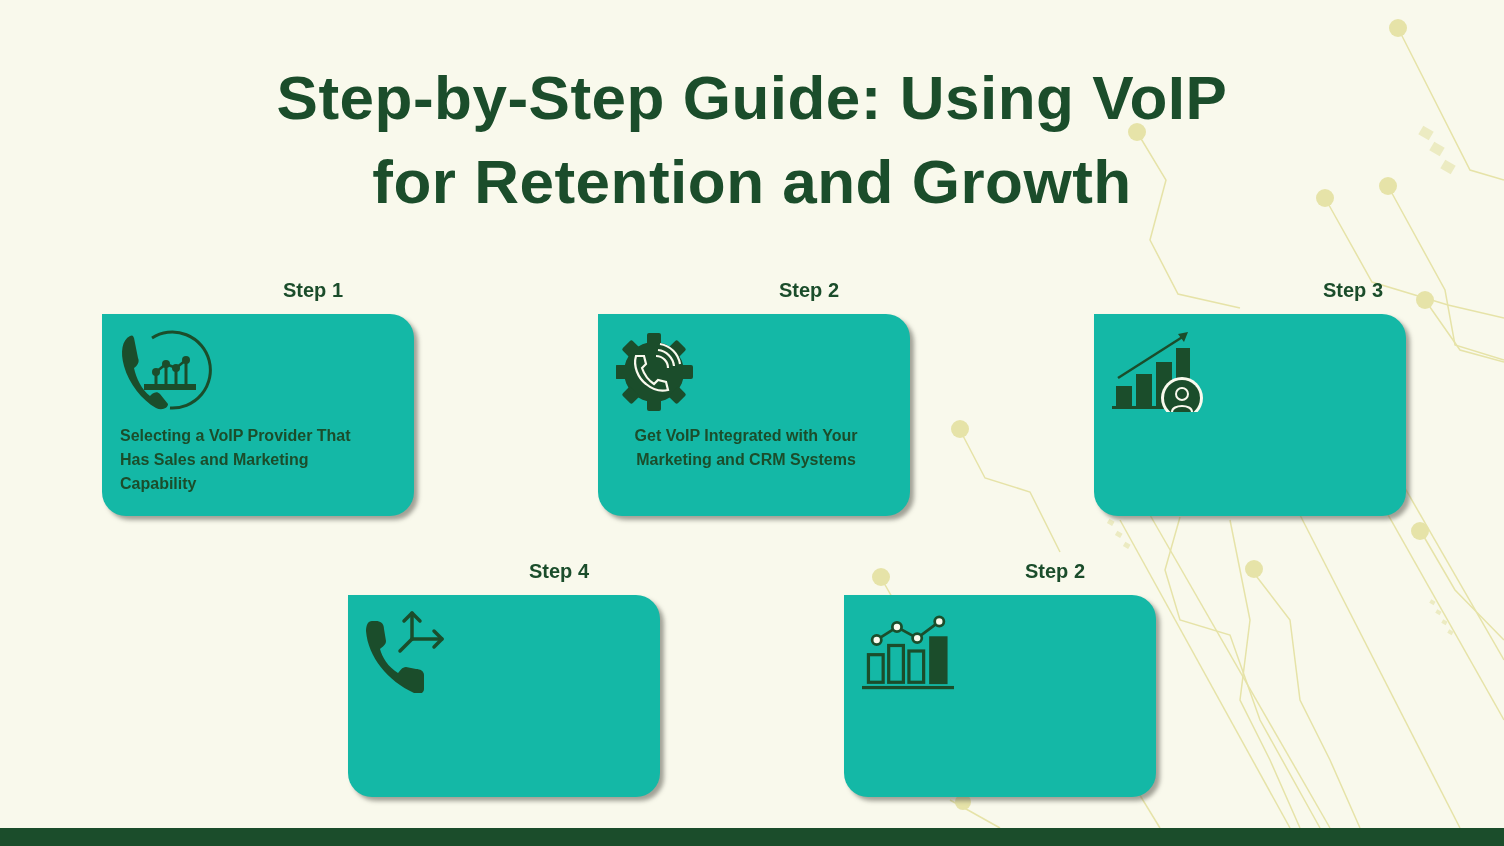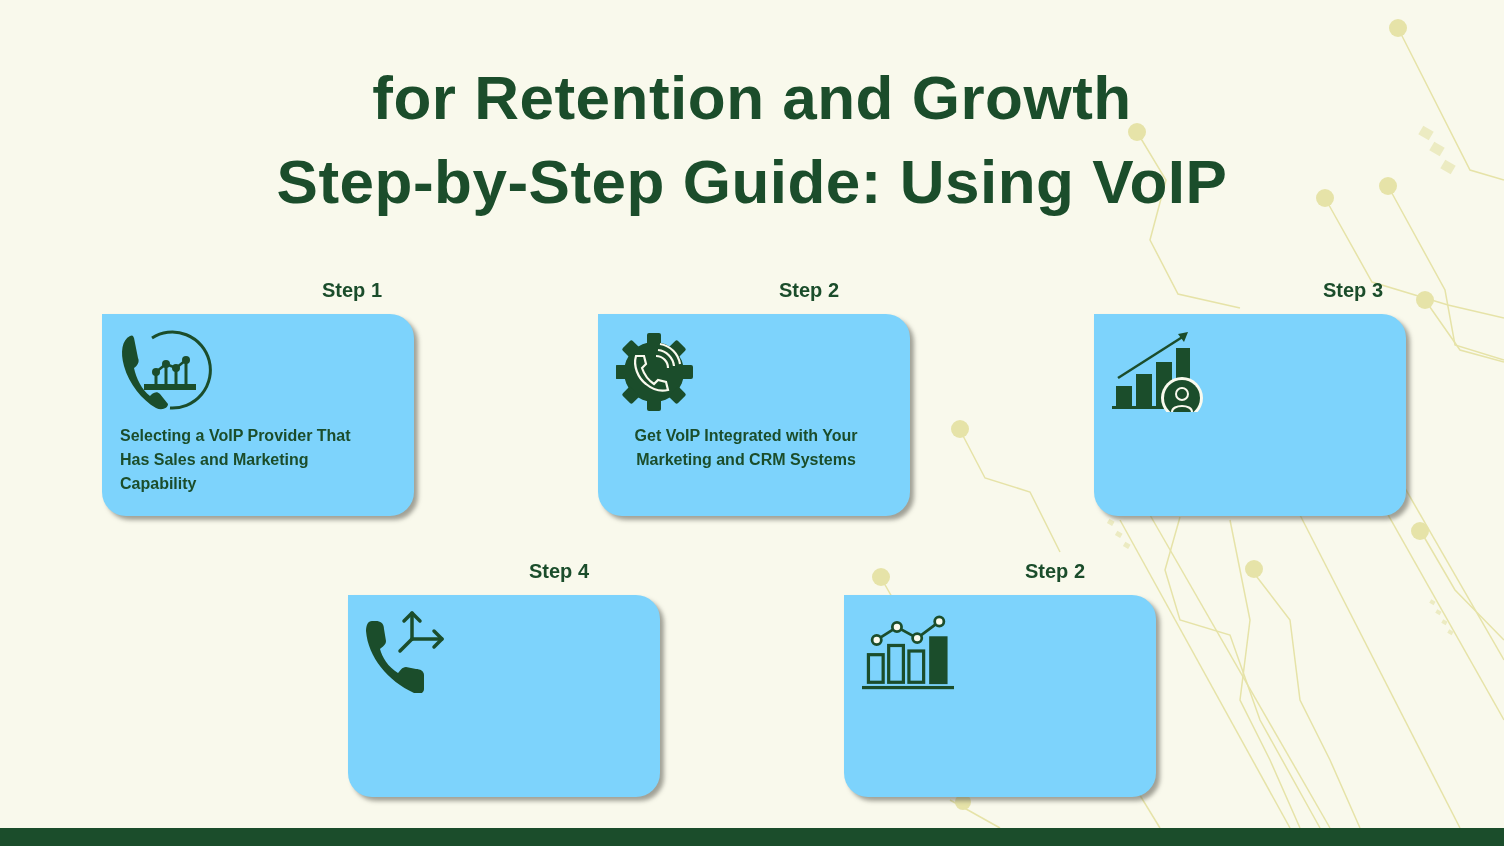--- a/index.html
+++ b/index.html
@@ -15,21 +15,21 @@
       position: absolute; left: 0; top: 56px; width: 1504px;
       text-align: center; font-weight: bold; font-size: 62px; line-height: 84px;
       color: #1b4d2b; letter-spacing: 0.5px;
     }
     .title span { display: block; }
     .step-label {
       position: absolute; font-weight: bold; font-size: 20px; color: #1b4d2b;
     }
     .card {
       position: absolute; width: 312px; height: 202px;
-      background: #7dd3fc;
+      background: #14b8a6;
       border-radius: 0 24px 24px 24px;
       box-shadow: 4px 4px 4px rgba(90,90,80,0.55);
     }
     .card .icon { position: absolute; left: 18px; top: 14px; width: 92px; height: 84px; }
     .card .desc {
       position: absolute; left: 18px; top: 110px; width: 260px;
       font-weight: bold; font-size: 16px; line-height: 24px; color: #1b4d2b;
     }
     .footer-bar { position: absolute; left: 0; top: 828px; width: 1504px; height: 18px; background: #1b4d2b; }
   </style>
@@ -77,25 +77,25 @@
     <rect x="1116" y="532" width="6" height="5" transform="rotate(30 1119 534)"></rect>
     <rect x="1124" y="543" width="6" height="5" transform="rotate(30 1127 545)"></rect>
     <rect x="1430" y="600" width="5" height="4" transform="rotate(30 1432 602)"></rect>
     <rect x="1436" y="610" width="5" height="4" transform="rotate(30 1438 612)"></rect>
     <rect x="1442" y="620" width="5" height="4" transform="rotate(30 1444 622)"></rect>
     <rect x="1448" y="630" width="5" height="4" transform="rotate(30 1450 632)"></rect>
   </g>
 </svg>
 
 <h1 class="title" style="margin:0;">
+  <span>Step-by-Step Guide: Using VoIP</span>
   <span>for Retention and Growth</span>
-  <span>Step-by-Step Guide: Using VoIP</span>
 </h1>
 
-<div class="step-label" style="left:283px; top:279px;margin-left:39px;">Step 1</div>
+<div class="step-label" style="left:283px; top:279px;">Step 1</div>
 <div class="card" style="left:102px; top:314px;">
   <svg class="icon" viewBox="0 0 92 84">
     <path d="M10 8 C2 12 0 24 4 38 C9 56 22 72 36 80 C42 83 48 80 48 76 L40 66 C36 62 32 66 30 68 C22 62 16 50 14 40 C17 38 20 34 18 30 L14 10 C13 7 12 7 10 8 Z" fill="#1b4d2b"></path>
     <path d="M32 10 A38 38 0 1 1 50 80" fill="none" stroke="#1b4d2b" stroke-width="3"></path>
     <rect x="24" y="56" width="52" height="6" fill="#1b4d2b"></rect>
     <g stroke="#1b4d2b" stroke-width="3">
         <line x1="36" y1="56" x2="36" y2="44"></line>
         <line x1="46" y1="56" x2="46" y2="36"></line>
         <line x1="56" y1="56" x2="56" y2="40"></line>
         <line x1="66" y1="56" x2="66" y2="32"></line>

